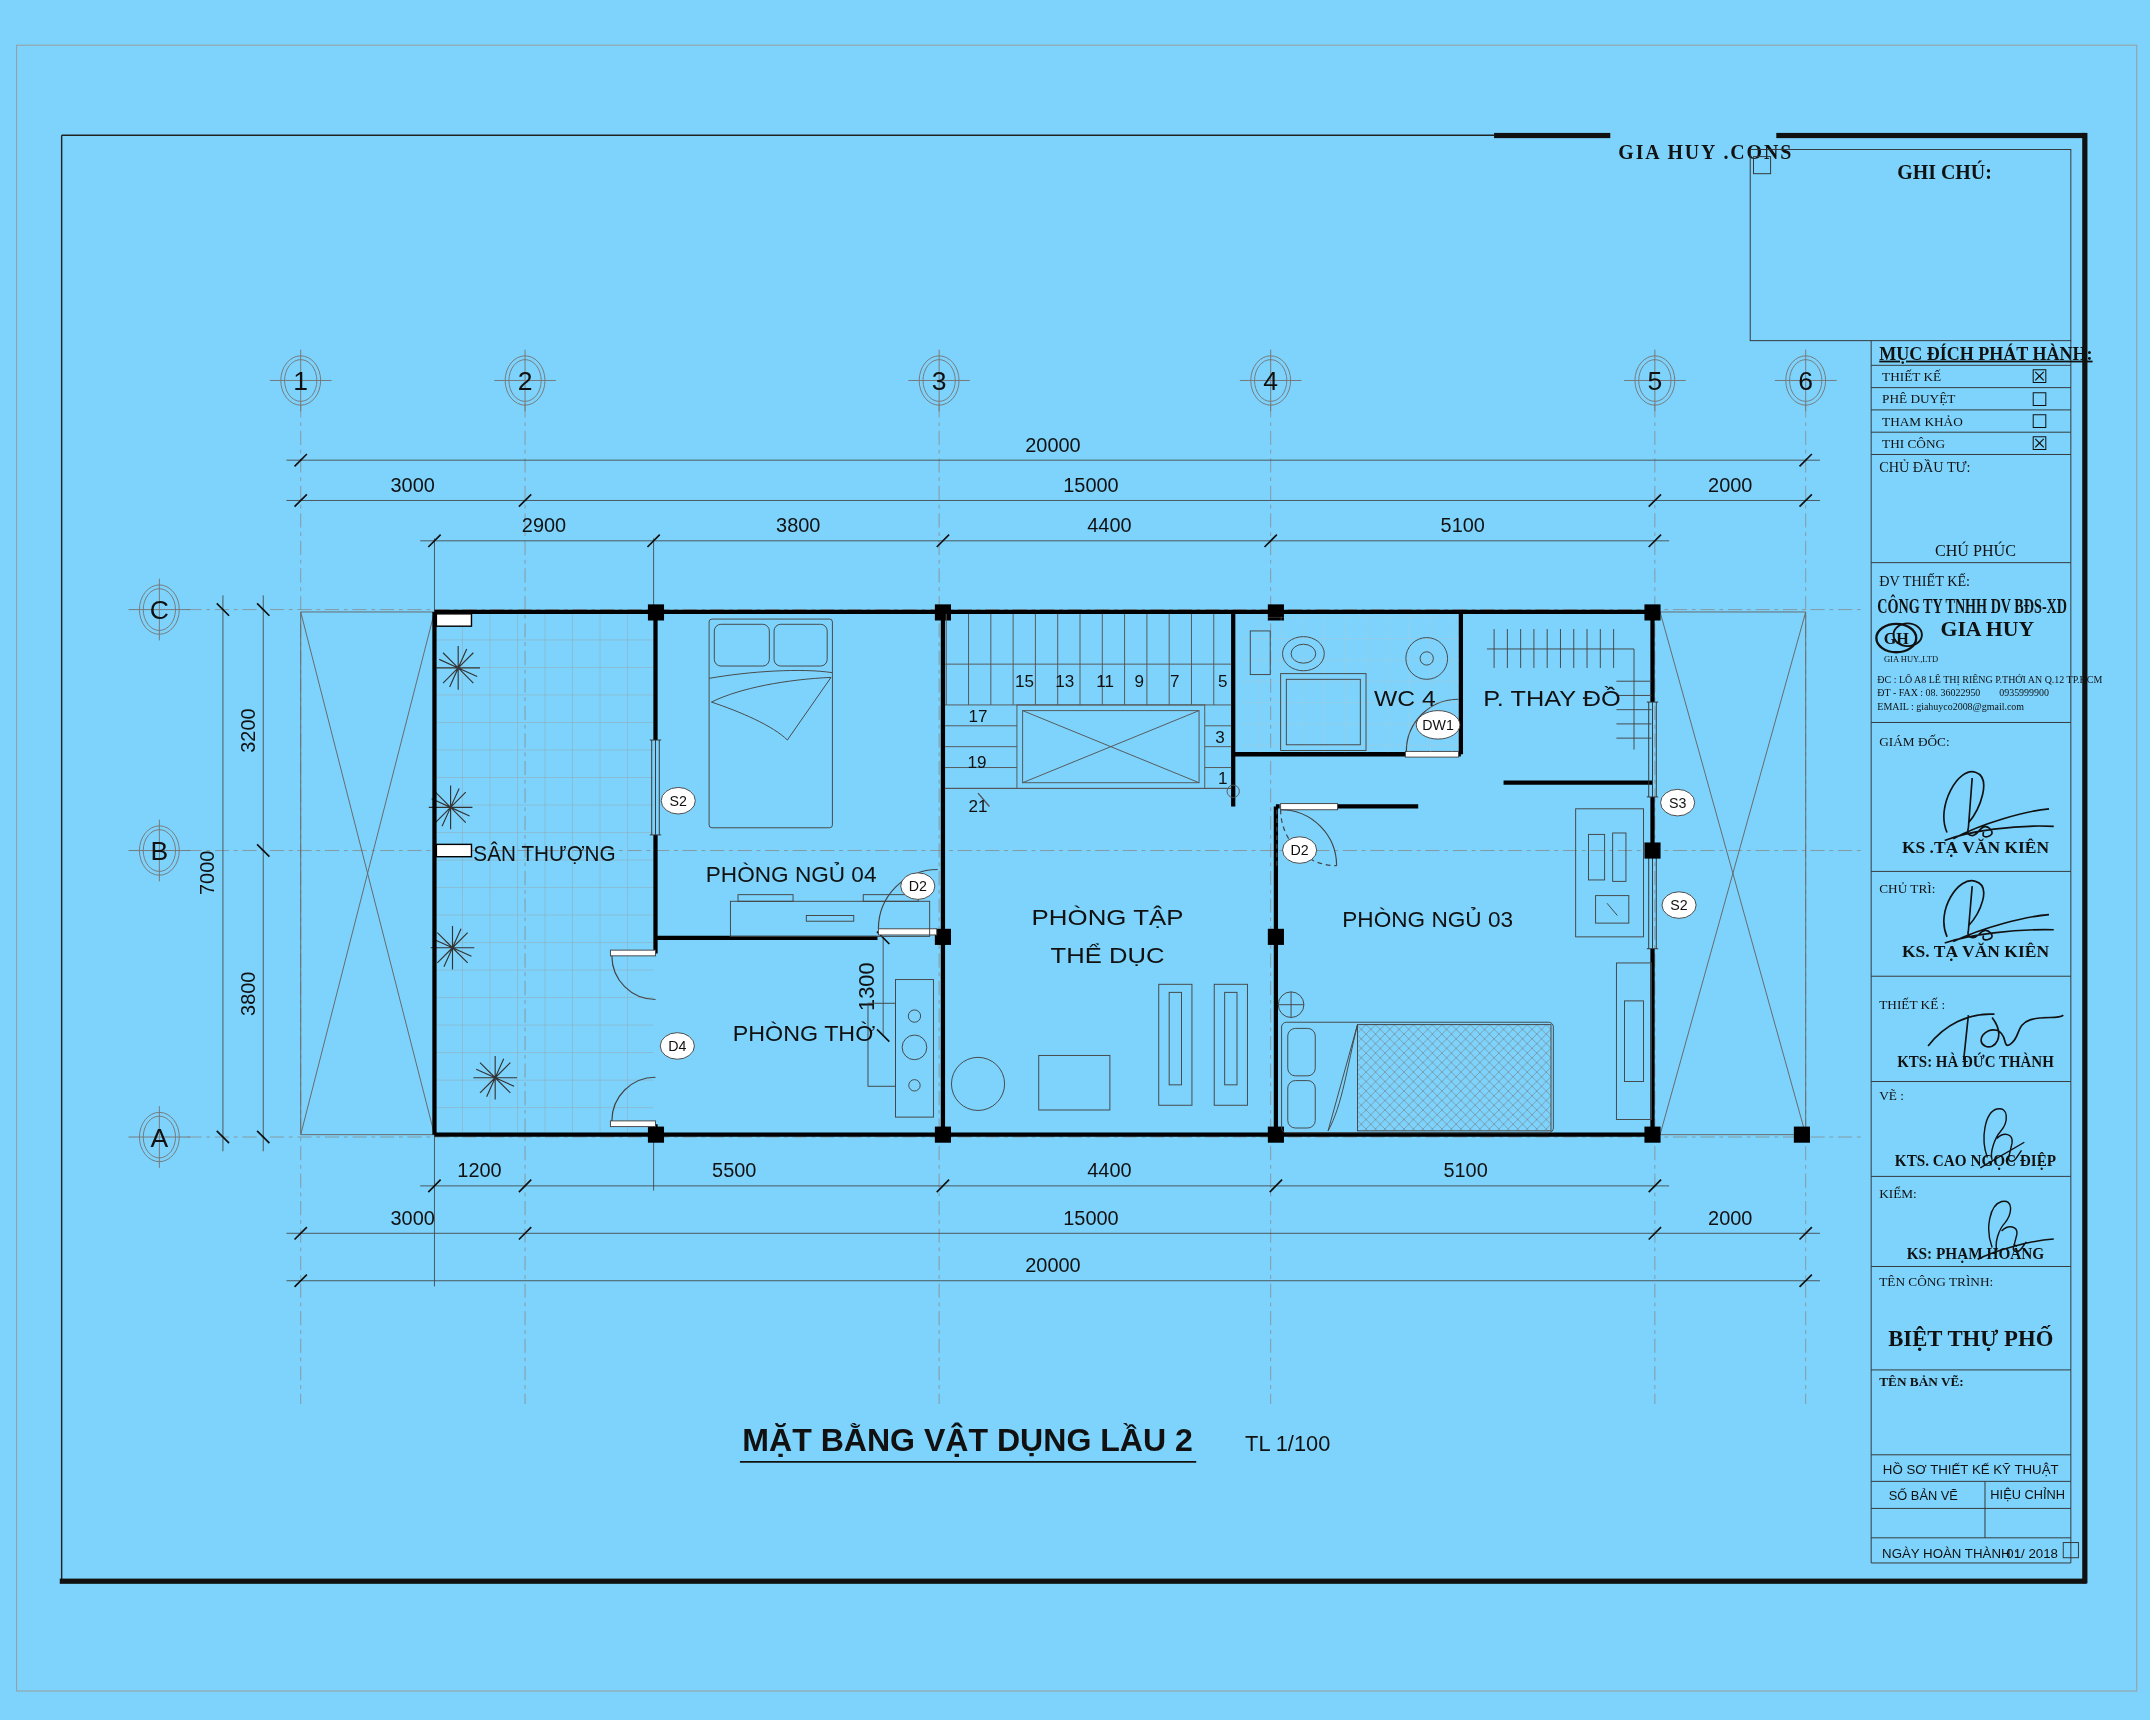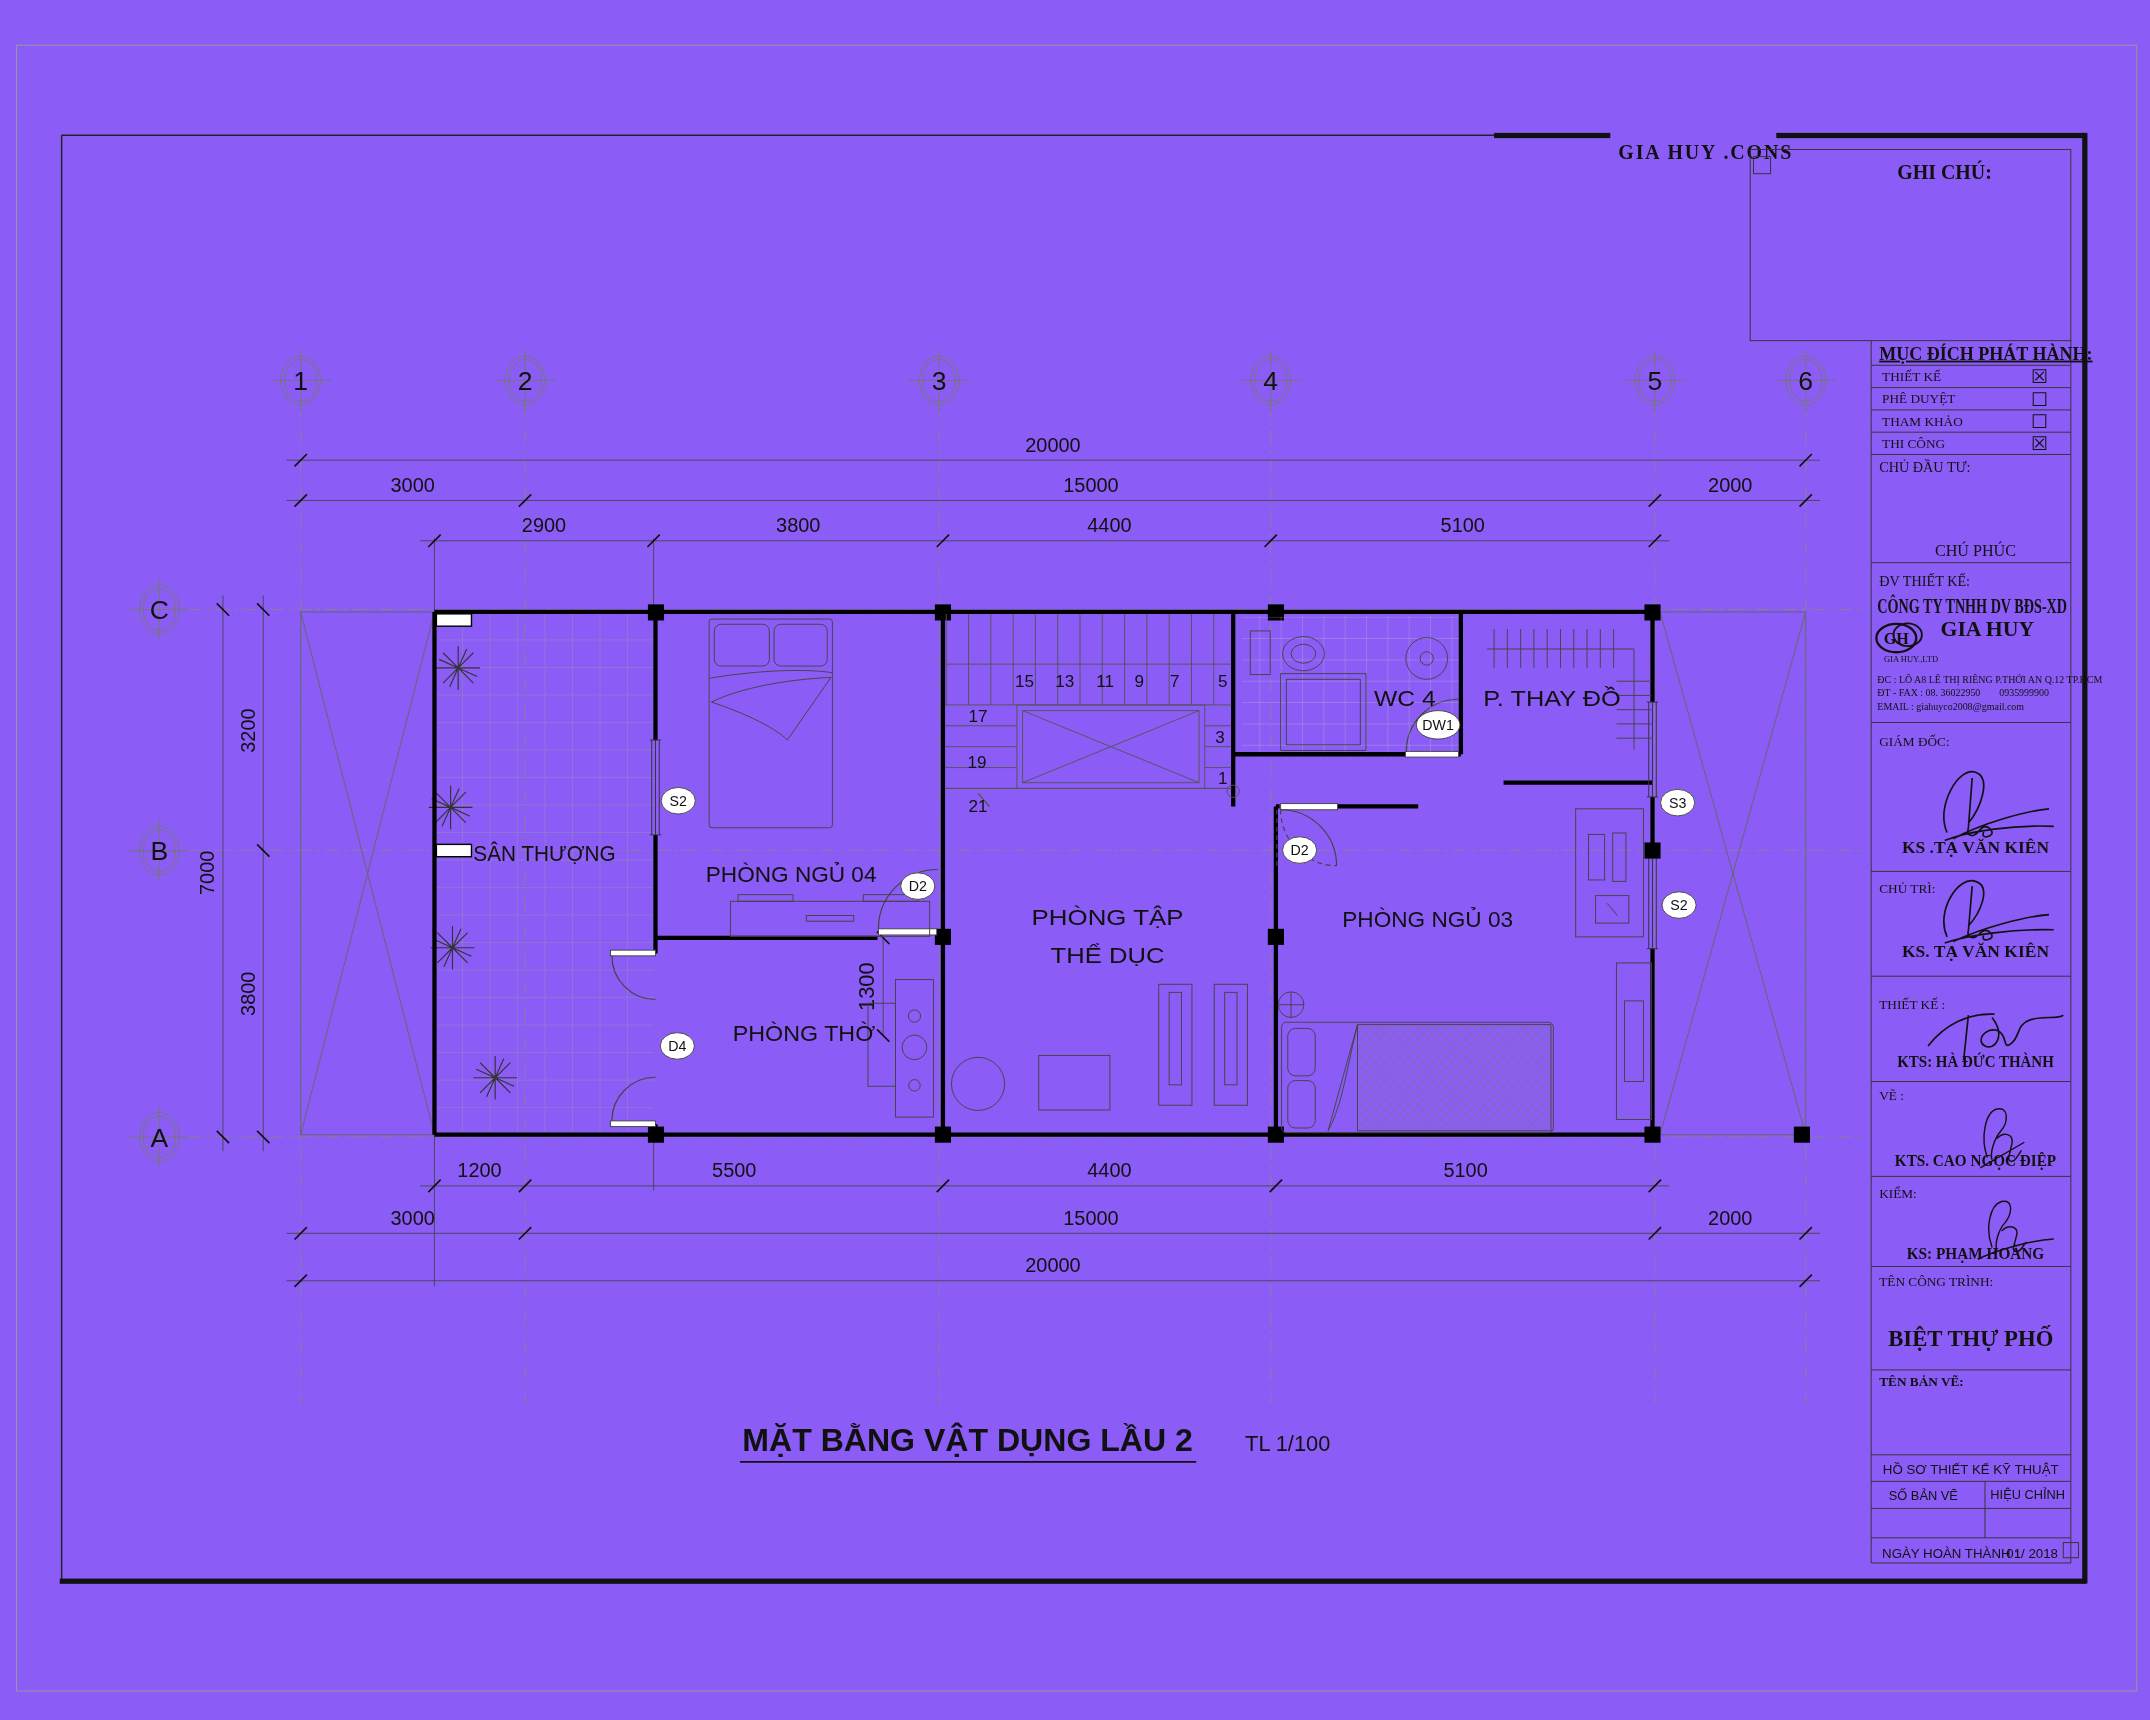--- a/index.html
+++ b/index.html
@@ -1,16 +1,16 @@
 <!DOCTYPE html>
 <html style="font-size:7.6px"><head>
 <meta charset="utf-8">
 <style>
   html,body{margin:0;padding:0;background:#e8e8e8;}
-  .sheet{position:relative;width:2151px;height:1721px;background:#8b5cf6;font-family:"Liberation Sans",sans-serif;}
+  .sheet{position:relative;width:2151px;height:1721px;background:#7dd3fc;font-family:"Liberation Sans",sans-serif;}
   svg{position:absolute;left:0;top:0;}
   text{fill:#111;}
   .ser{font-family:"Liberation Serif",serif;}
   .san{font-family:"Liberation Sans",sans-serif;}
 </style>
 </head>
 <body>
 
 <div class="sheet">
 <svg width="2151" height="1721" viewBox="0 0 4535 3628">

